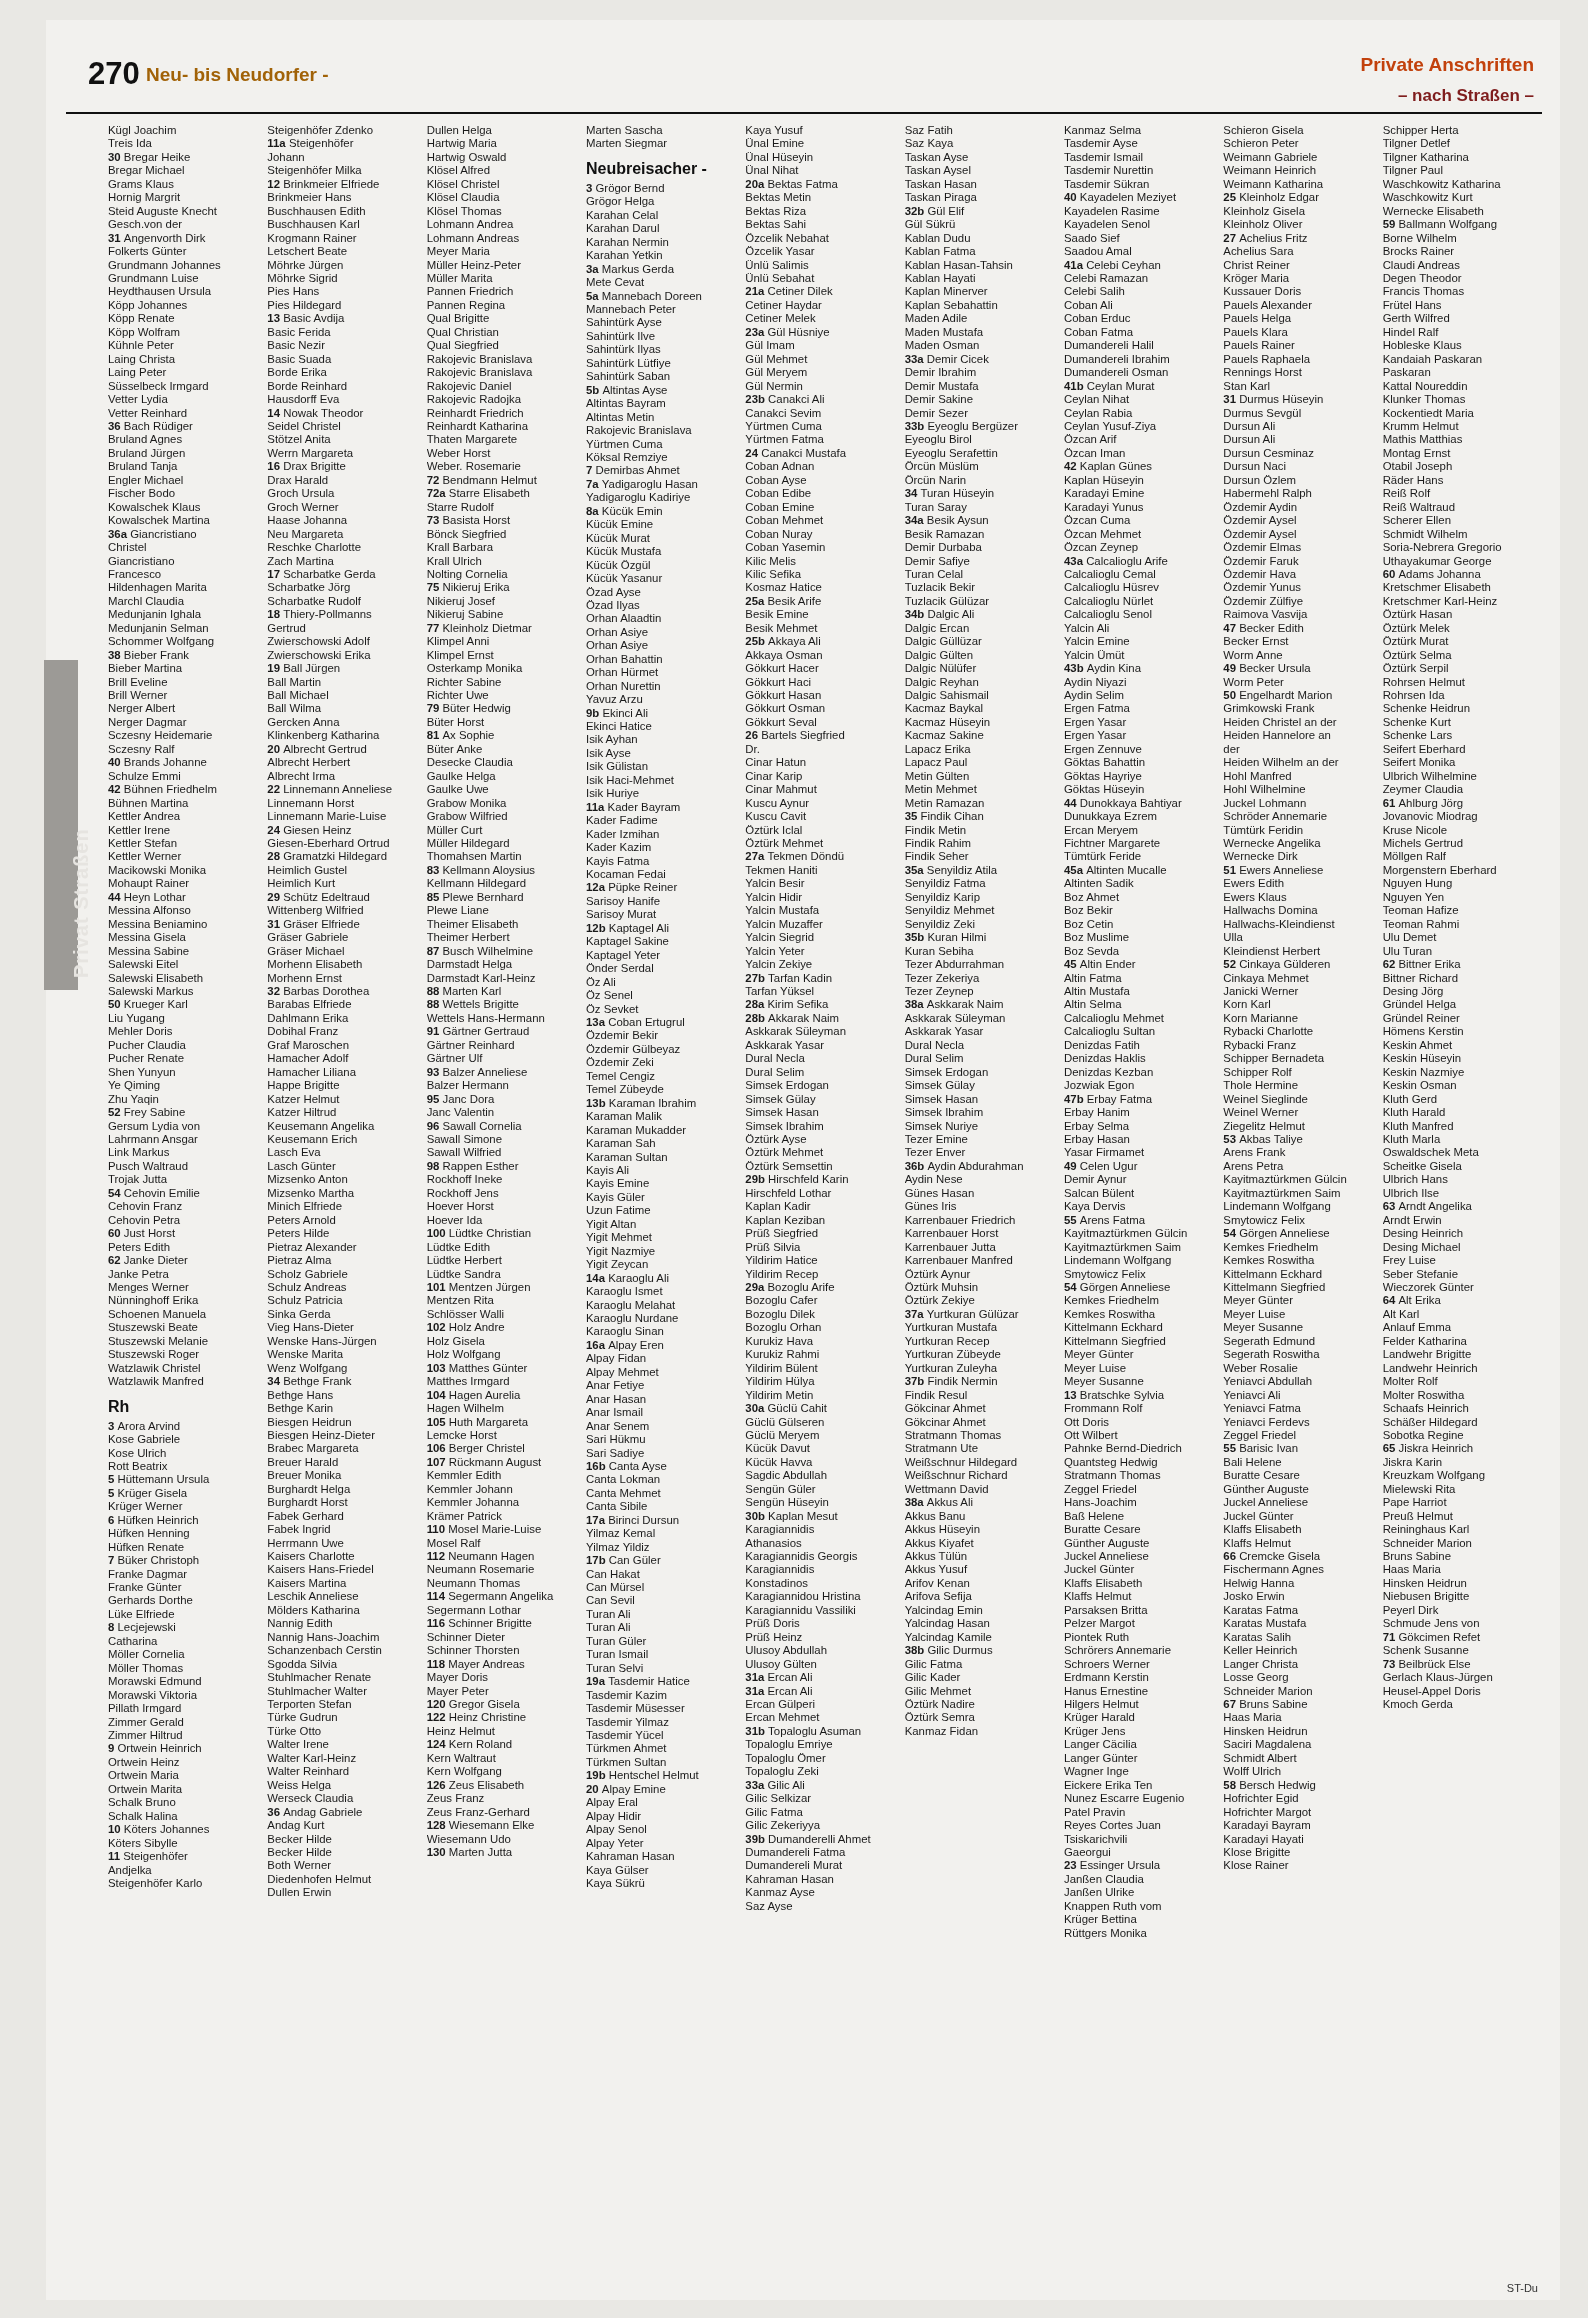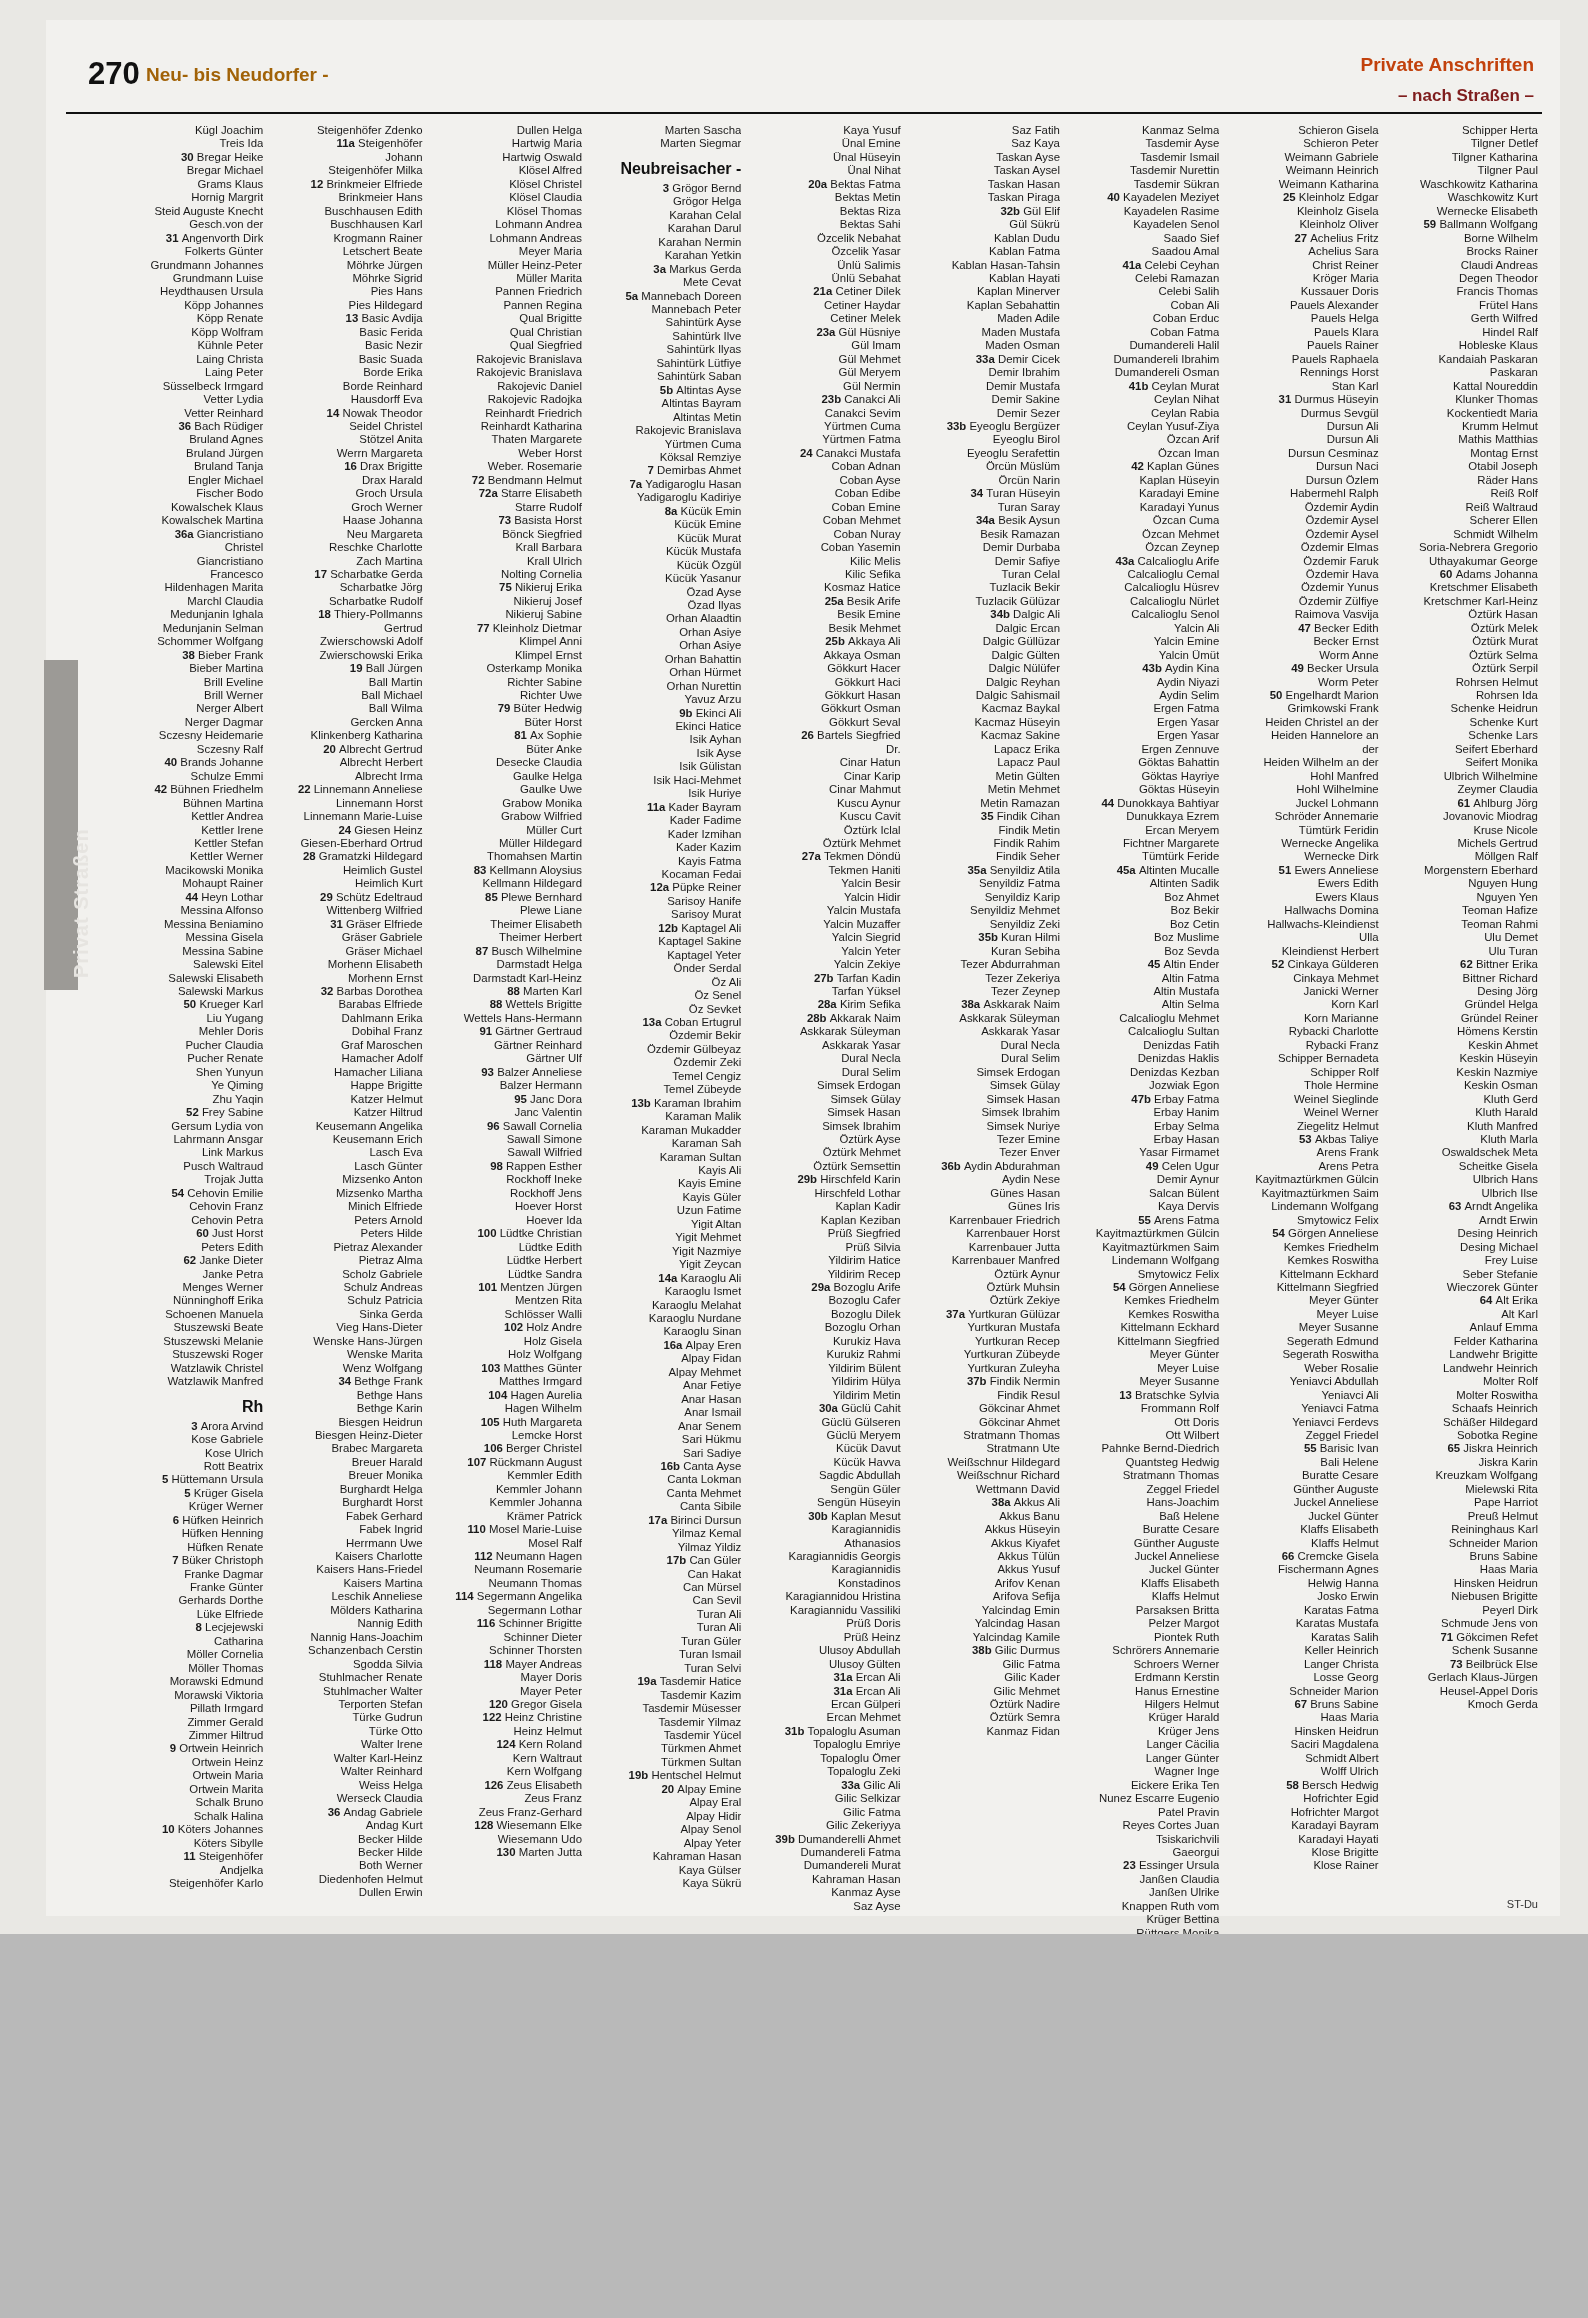--- a/index.html
+++ b/index.html
@@ -1,19 +1,19 @@
 <!DOCTYPE html>
 <html><head>
 <meta charset="utf-8">
 <style>
   html,body{margin:0;padding:0;background:#b9b9b9;}
   body{font-family:"Liberation Sans", sans-serif;}
   .page{
     position:relative;
-    width:1588px;height:1934px;
+    width:1588px;height:2318px;
     background:#e9e8e4;
     box-sizing:border-box;
     overflow:hidden;
   }
   .sheet{
     position:absolute;
     left:46px;top:20px;right:28px;bottom:18px;
     background:#f2f1ee;
   }
   
@@ -52,21 +52,20 @@
     position:absolute;left:26px;top:318px;
     white-space:nowrap;
     font-size:20px;font-weight:bold;color:#e6e4e0;
     letter-spacing:1px;
   }
   
   .cols{
     position:absolute;left:62px;right:18px;top:104px;bottom:96px;
     display:flex;
     gap:0px;
-    text-align:right;
   }
   .col{
     width:11.111%;
     box-sizing:border-box;
     padding-right:4px;
   }
   .entry{
     font-size:11.4px;
     line-height:13.45px;
     color:#1a1a1a;

